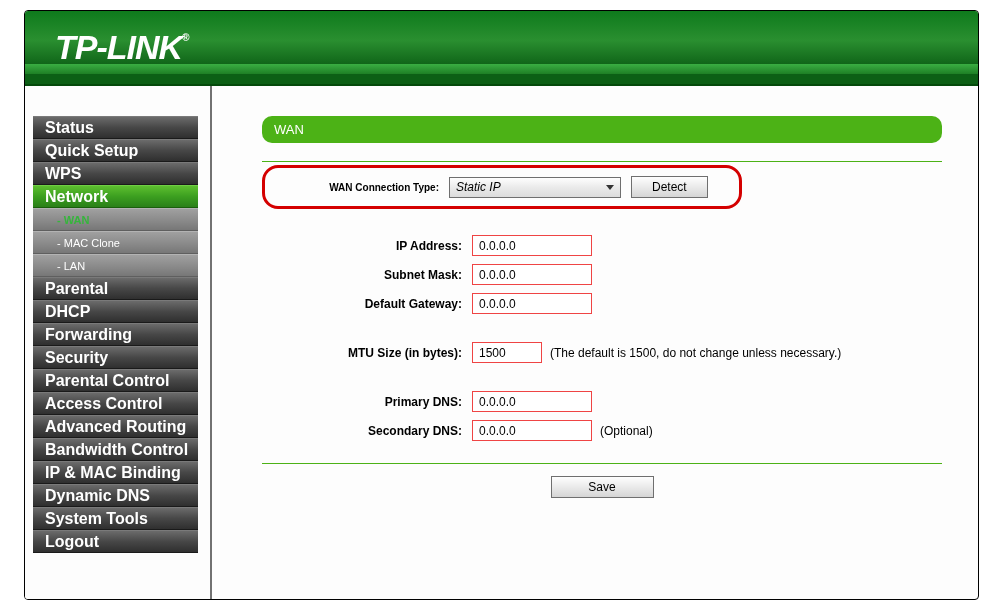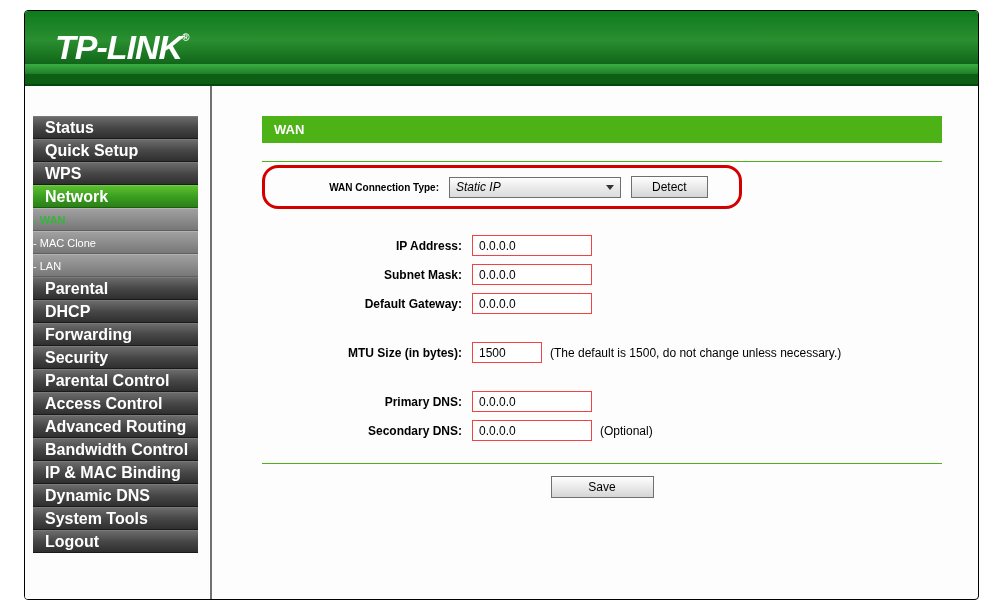--- a/index.html
+++ b/index.html
@@ -87,20 +87,21 @@
     border-top-color: #6fcf44;
     border-bottom-color: #1a5e0c;
   }
   .nav-sub {
     width: 165px;
     height: 23px;
     line-height: 22px;
     background: linear-gradient(to bottom, #a0a0a0 0%, #888888 60%, #777777 100%);
     color: #fff;
     font-size: 11px;
+    padding-left: 24px;
     border-bottom: 1px solid #5f5f5f;
     border-top: 1px solid #b3b3b3;
     cursor: pointer;
   }
   .nav-sub.active {
     color: #36b53c;
     font-weight: bold;
   }
   
   .vsep {
@@ -110,24 +111,25 @@
   }
   
   .main {
     flex: 1;
     padding: 30px 10px 10px 50px;
     position: relative;
   }
   .page-title {
     background: #4cb216;
     color: #fff;
-    font-weight: bold;
+    font-weight: normal;
     font-size: 13px;
     padding: 6px 12px;
     width: 680px;
+    border-radius: 10px;
   }
   .green-hr {
     width: 680px;
     border: none;
     border-top: 1px solid #4cb216;
     margin: 18px 0 0 0;
   }
   .highlight-box {
     width: 480px;
     border: 3px solid #d40000;

